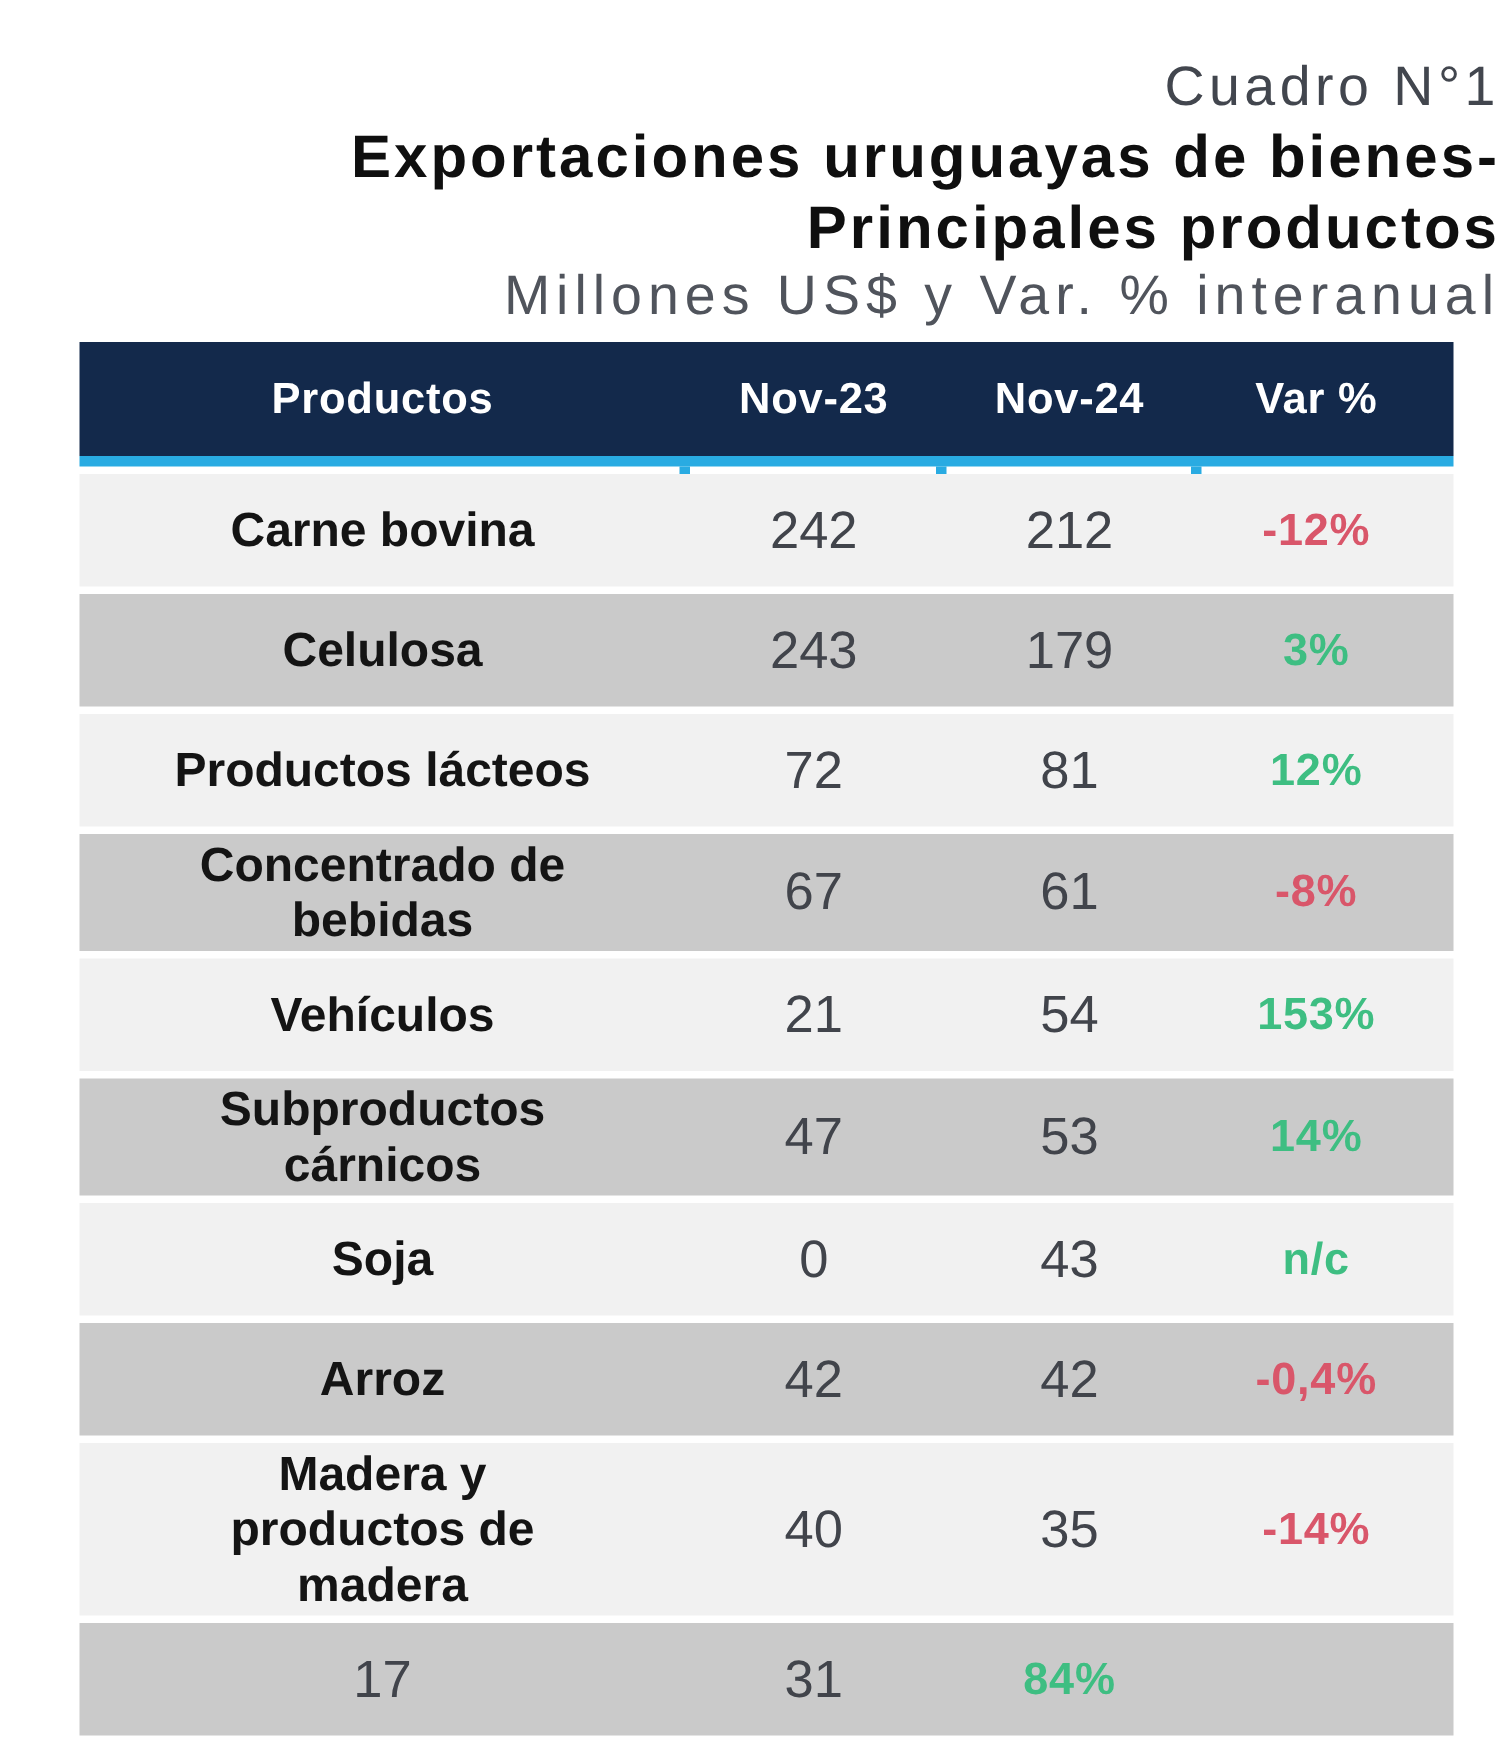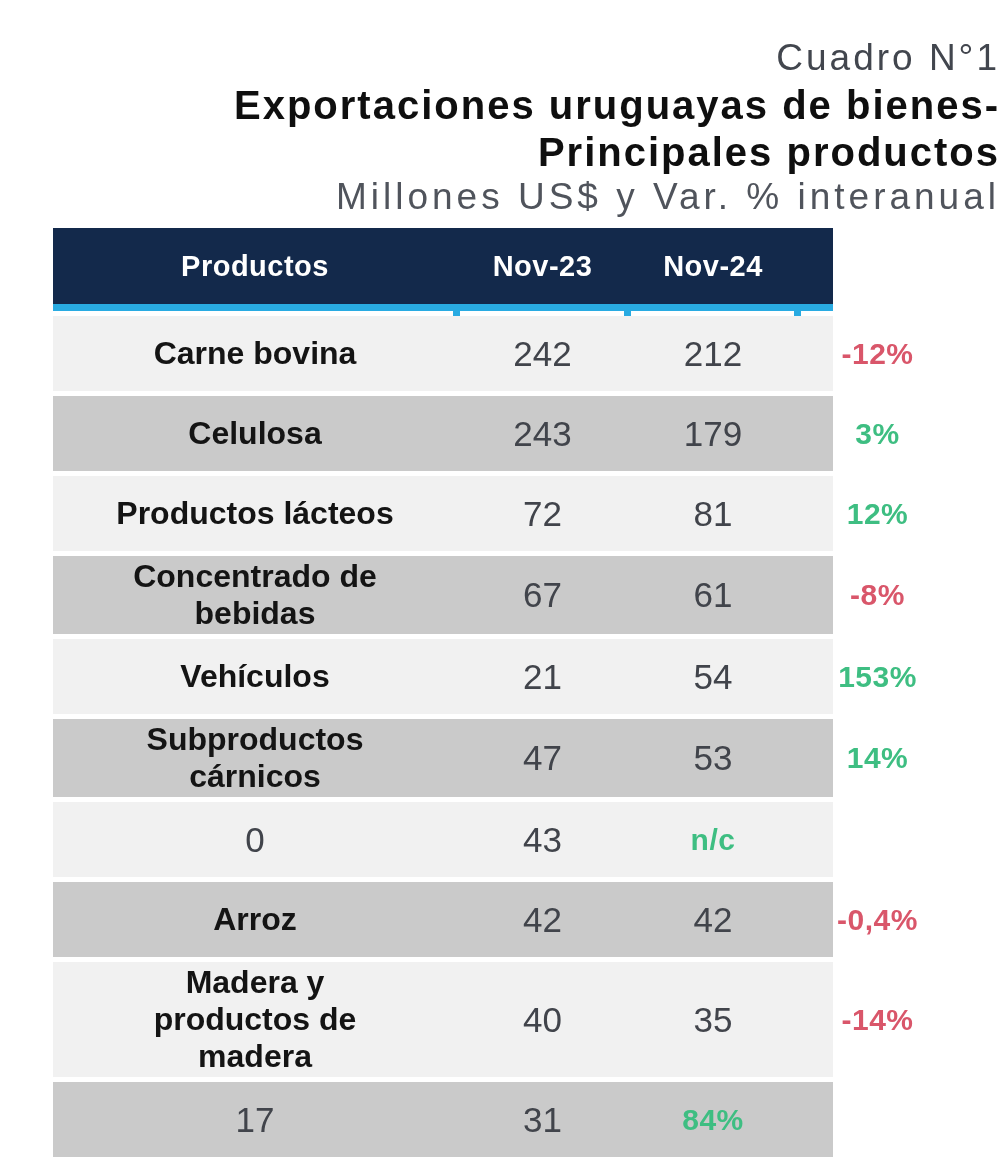--- a/index.html
+++ b/index.html
@@ -16,21 +16,21 @@
   }
   .t-main {
     font-size:40px; line-height:44px; letter-spacing:2px;
     color:#0f0f0f; font-weight:700; margin-top:3px;
   }
   .t-sub {
     font-size:37px; line-height:44px; letter-spacing:4px;
     color:#50545c; font-weight:400; margin-top:1px;
   }
 
-  .table-wrap { width:780px; margin:9px 0 0 53px; }
+  .table-wrap { width:916px; margin:9px 0 0 53px; }
 
   .thead {
     display:grid; grid-template-columns:404px 171px 170px 159px;
     align-items:center; height:76px;
     background:#13294b; color:#ffffff;
   }
   .thead .hcell {
     text-align:center; font-weight:700; font-size:29px; letter-spacing:0.5px;
   }
   .accent-bar { position:relative; height:7px; background:#29abe2; }
@@ -116,20 +116,21 @@
     <div class="cell-var pos">153%</div>
   </div>
       <div class="trow">
     <div class="cell-name">Subproductos
 cárnicos</div>
     <div class="cell-num">47</div>
     <div class="cell-num">53</div>
     <div class="cell-var pos">14%</div>
   </div>
       <div class="trow">
+    <div class="cell-name">Soja</div>
     <div class="cell-num">0</div>
     <div class="cell-num">43</div>
     <div class="cell-var pos">n/c</div>
   </div>
       <div class="trow">
     <div class="cell-name">Arroz</div>
     <div class="cell-num">42</div>
     <div class="cell-num">42</div>
     <div class="cell-var neg">-0,4%</div>
   </div>

